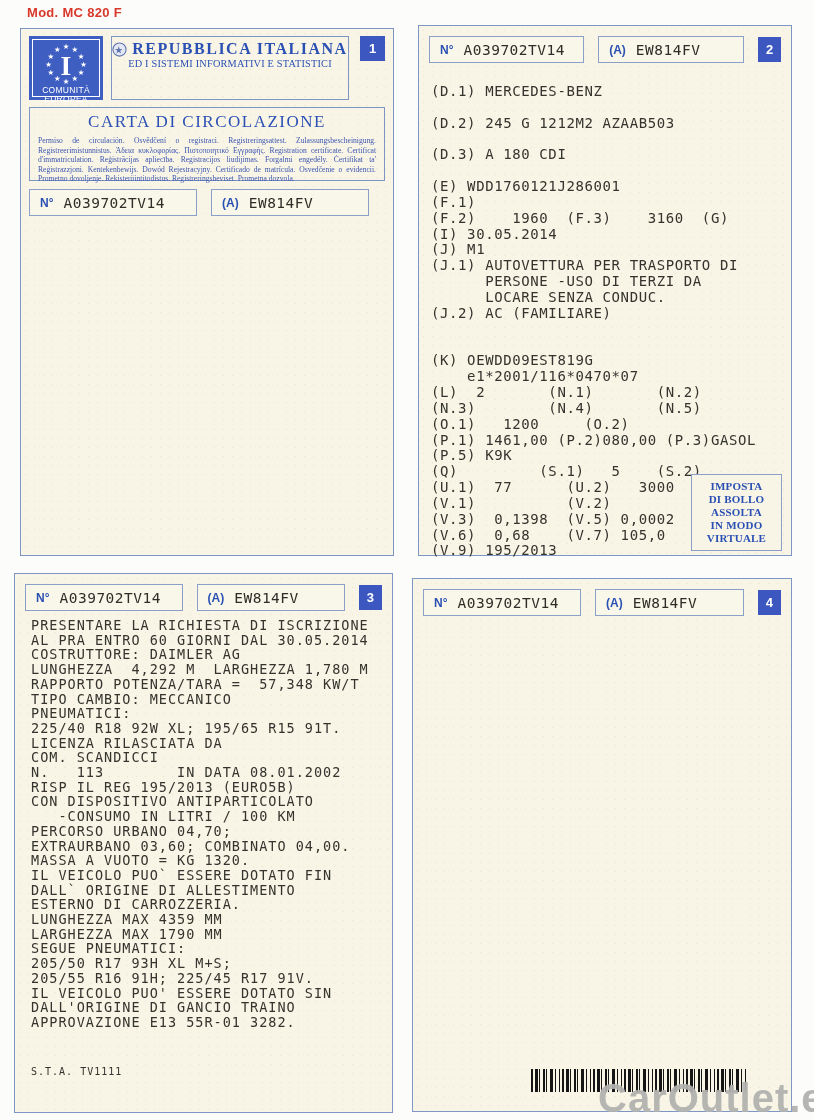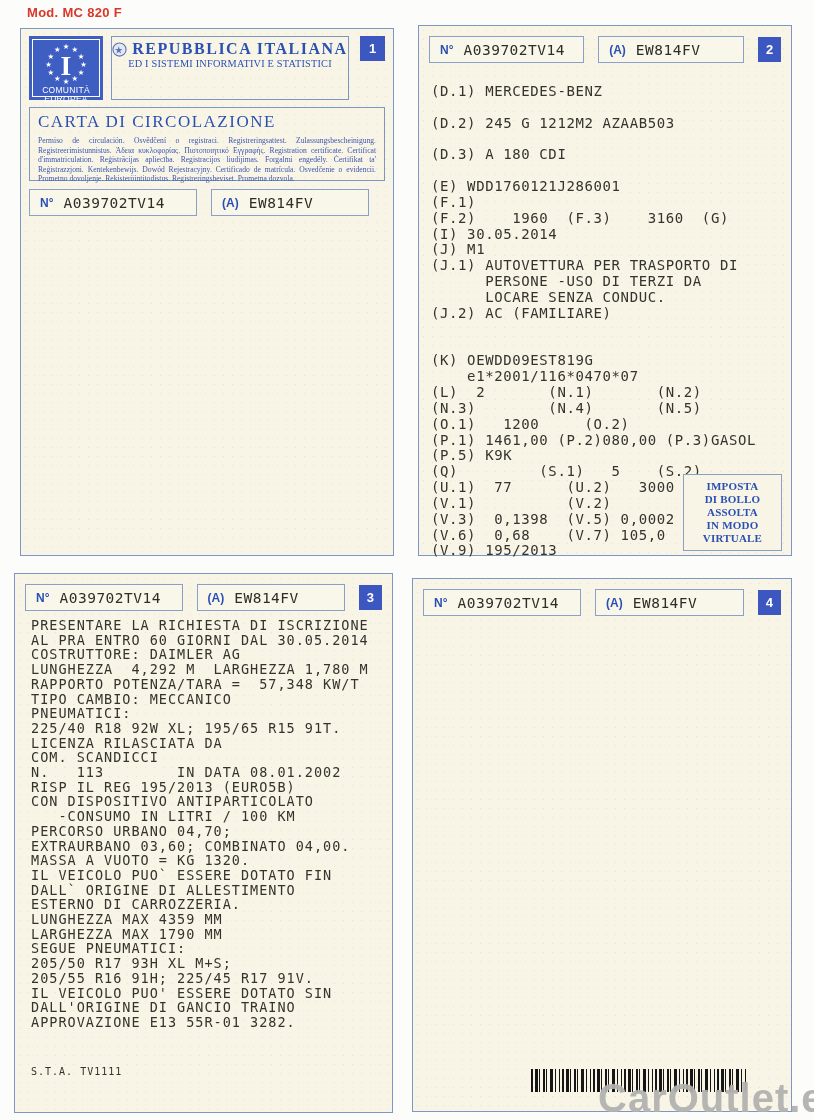--- a/index.html
+++ b/index.html
@@ -41,21 +41,21 @@
   .gov-row3 { font-size:10.3px; line-height:11.5px; letter-spacing:.2px; }
   .badge {
     position:absolute; right:8px; top:7px; width:25px; height:25px;
     background:#3c58c0; color:#fff; font-weight:bold; font-size:13px;
     display:flex; align-items:center; justify-content:center;
   }
   .carta-box {
     position:absolute; left:8px; top:78px; right:8px; height:74px;
     border:1.5px solid #7e96c4; padding:4px 8px 2px 8px;
   }
-  .carta-row { display:flex; align-items:flex-start;flex-direction:column; }
+  .carta-row { display:flex; align-items:center;flex-direction:column; }
   .carta-title {
     font-family:"Liberation Serif", serif; color:#2b50b4;
     font-size:17px; letter-spacing:1.5px;
   }
   .carta-serial {
     font-family:"DejaVu Sans Mono", monospace; color:#1f3d96;
     font-size:19px; font-weight:bold; letter-spacing:2px; margin-left:42px;
   }
   .multiling {
     margin:4px 0 0 0; font-family:"Liberation Serif", serif;
@@ -80,21 +80,21 @@
 
   pre.body {
     position:absolute; margin:0; color:#34332d;
     font-family:"DejaVu Sans Mono", monospace;
   }
   .p1 pre.body { left:14px; top:190px; font-size:14.5px; line-height:18px; letter-spacing:.8px; }
   .p2 pre.body { left:12px; top:58px;  font-size:14px;   line-height:15.85px; letter-spacing:.6px; }
   .p3 pre.body { left:16px; top:44px;  font-size:13.5px; line-height:14.7px; letter-spacing:1px; }
 
   .stamp {
-    position:absolute; right:9px; bottom:4px; width:99px;
+    position:absolute; right:9px; bottom:4px; width:91px;
     border:1.5px solid #8ba0c9; background:#f8f5e6;
     padding:5px 2px; text-align:center;
     font-family:"Liberation Serif", serif; font-weight:bold;
     color:#2b50b4; font-size:11px; line-height:13px; letter-spacing:.2px;
   }
   .sta-footer {
     position:absolute; left:16px; top:492px;
     font-family:"DejaVu Sans Mono", monospace; font-size:10px;
     letter-spacing:1px; color:#34332d;
   }

